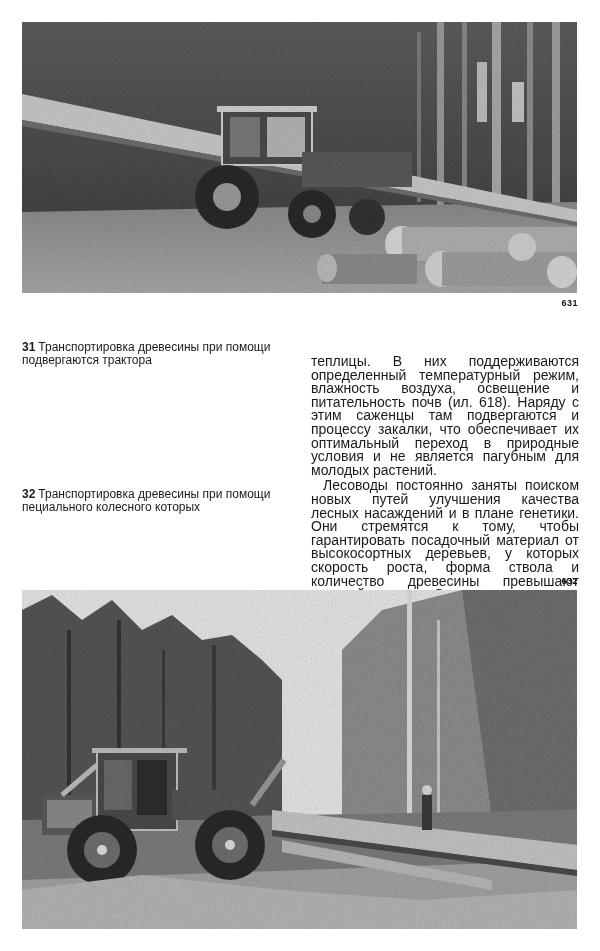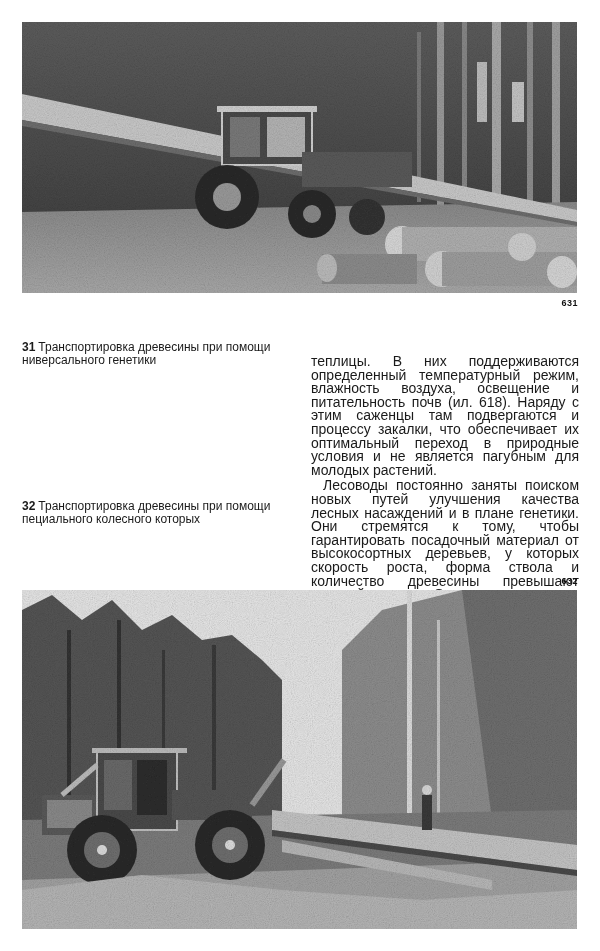--- a/index.html
+++ b/index.html
@@ -19,21 +19,21 @@
       font-size: 9px; font-weight: bold; color: #111; letter-spacing: 0.5px;
     }
     #plate-631 { right: 22px; top: 298px; padding-left: 20px; }
     #plate-632 { right: 22px; top: 576px; padding-left: 36px; }
     .caption {
       position: absolute; left: 22px; width: 270px;
       font-size: 12px; line-height: 13px; color: #1a1a1a;
     }
     .caption b { font-weight: bold; margin-right: 3px; }
     #caption-31 { top: 341px; }
-    #caption-32 { top: 500px; }
+    #caption-32 { top: 488px; }
     .body-col {
       position: absolute; left: 311px; top: 355px; width: 268px;
       font-size: 14px; line-height: 13.6px; color: #1a1a1a; text-align: justify;
     }
     .body-col p { margin: 0; }
     .body-col p.indent { text-indent: 12px; margin-top: 2px; }
   </style>
 </head>
 <body>
 
@@ -96,21 +96,21 @@
       <ellipse cx="540" cy="250" rx="15" ry="16" fill="#d5d5d5"></ellipse>
       <rect x="300" y="232" width="95" height="30" fill="#8c8c8c"></rect>
       <ellipse cx="305" cy="246" rx="10" ry="14" fill="#bbb"></ellipse>
     </g>
   </svg>
 </div>
 <div class="plate-num" id="plate-631">631</div>
 
 <div class="caption" id="caption-31">
   <b>31</b><span>Транспортировка древесины при помощи</span><br>
-  <span>ниверсального генетики</span>
+  <span>подвергаются трактора</span>
 </div>
 
 <div class="body-col">
   <p>теплицы. В них поддерживаются определенный температурный режим, влажность воздуха, освещение и питательность почв (ил. 618). Наряду с этим саженцы там подвергаются и процессу закалки, что обеспечивает их оптимальный переход в природные условия и не является пагубным для молодых растений.</p>
   <p class="indent">Лесоводы постоянно заняты поиском новых путей улучшения качества лесных насаждений и в плане генетики. Они стремятся к тому, чтобы гарантировать посадочный материал от высокосортных деревьев, у которых скорость роста, форма ствола и количество древесины превышают средний стандарт. Один из ви-</p>
 </div>
 
 <div class="caption" id="caption-32">
   <b>32</b><span>Транспортировка древесины при помощи</span><br>
   <span>пециального колесного которых</span>

